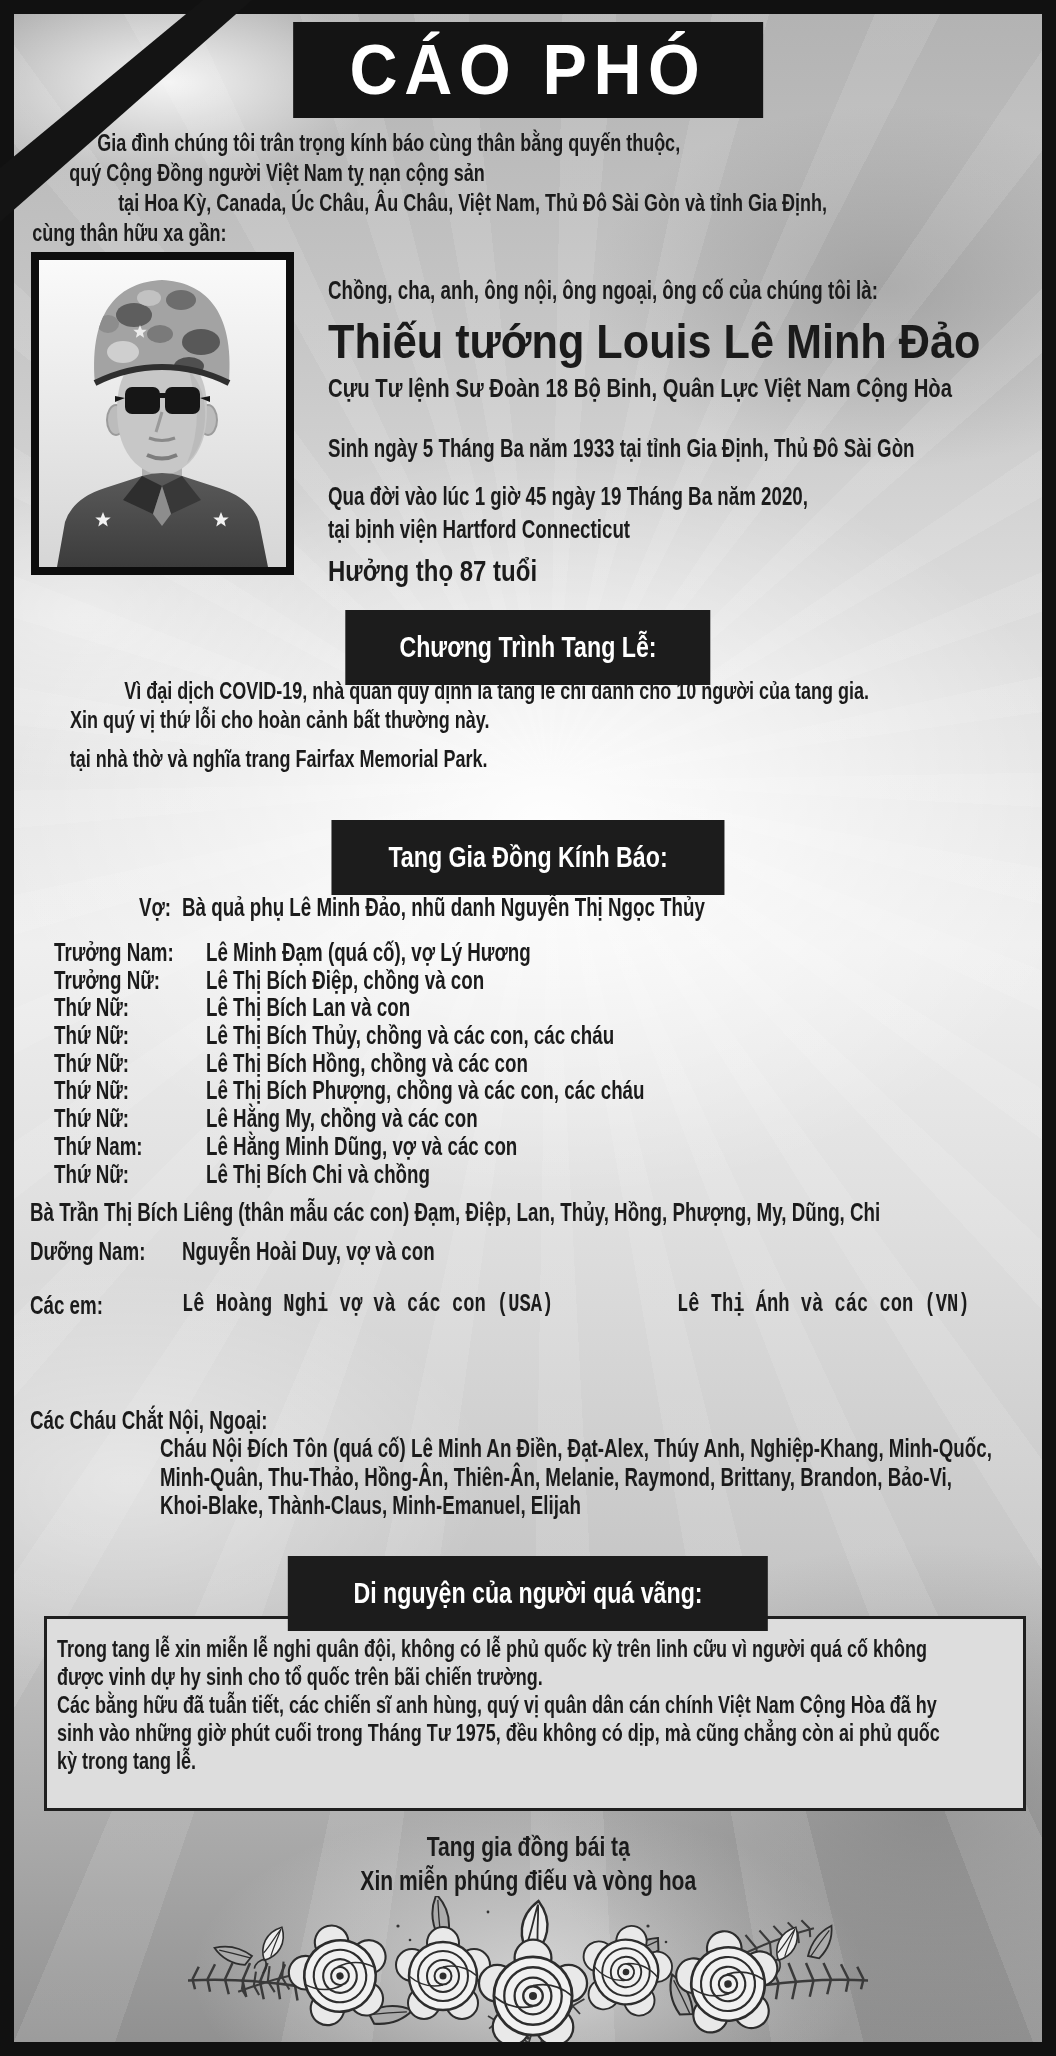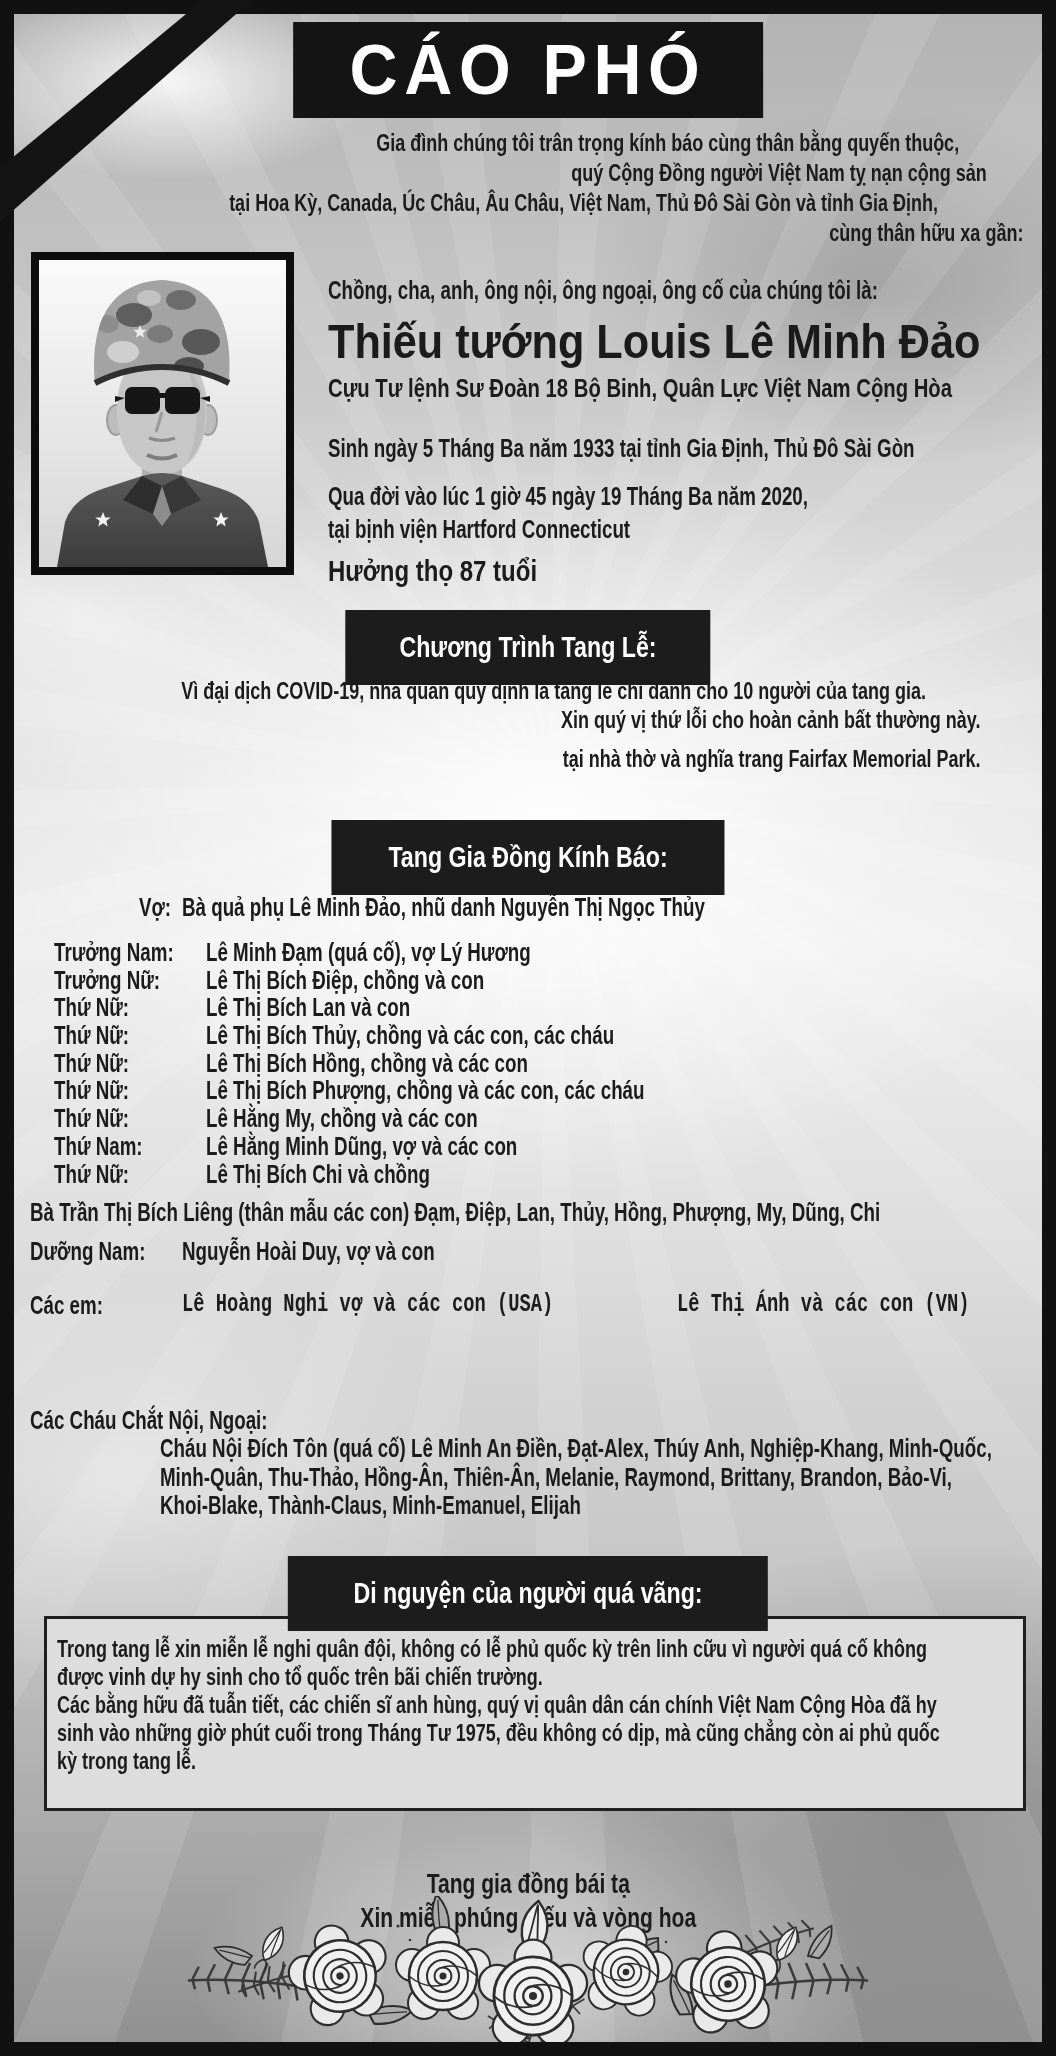--- a/index.html
+++ b/index.html
@@ -28,61 +28,61 @@
   .sx90{transform:scaleX(.9) !important;}
   .sx95{transform:scaleX(.95) !important;}
 
   .title-box{
     position:absolute;top:22px;left:50%;transform:translateX(-50%);
     background:#141414;color:#fff;padding:4px 47px;height:88px;
     display:flex;align-items:center;z-index:10;
   }
   .title-box .t{font-size:70px;letter-spacing:7px;}
 
-  .intro{position:absolute;top:128px;left:0;right:0;text-align:right;font-size:24px;line-height:30px;z-index:5;}
+  .intro{position:absolute;top:128px;left:0;right:0;text-align:left;font-size:24px;line-height:30px;z-index:5;}
 
   .photo{
     position:absolute;left:31px;top:252px;width:263px;height:323px;
     border:8px solid #0d0d0d;box-sizing:border-box;background:#ededed;z-index:5;
   }
   .photo svg{display:block;}
 
   .person{position:absolute;left:328px;top:276px;z-index:5;}
   .person .relation{font-size:25px;margin-bottom:10px;}
   .person .name{font-size:48px;line-height:54px;margin-bottom:4px;}
   .person .role{font-size:26px;margin-bottom:30px;}
   .person .birth{font-size:25px;margin-bottom:17px;}
   .person .death{font-size:25px;line-height:33px;}
   .person .age{font-size:30px;margin-top:8px;}
 
   .sec-header{
     position:absolute;left:50%;transform:translateX(-50%);
     background:#1c1c1c;color:#fff;padding:16px 22px;height:43px;
     display:flex;align-items:center;font-size:29px;z-index:10;
   }
-  .center-block{position:absolute;left:0;right:6px;text-align:right;font-size:24px;line-height:29px;z-index:5;}
+  .center-block{position:absolute;left:0;right:0;text-align:left;font-size:24px;line-height:29px;z-index:5;}
   .center-block .gap{height:10px;}
 
   .frow{position:absolute;left:30px;display:flex;font-size:25px;line-height:28px;z-index:5;}
   .flabel{flex:0 0 152px;width:152px;}
   .fam-cluster{position:absolute;left:30px;top:938px;font-size:25px;z-index:5;}
   .fam-cluster .crow{display:flex;height:27.7px;align-items:flex-start;margin-left:24px;}
   .fam-cluster .crow .flabel{flex:0 0 152px;}
   .fullline{position:absolute;left:30px;font-size:25px;line-height:28px;z-index:5;}
   .sib-lines{display:flex;flex-direction:row;font-family:Liberation Mono, monospace;}
   .sib-lines .ln{height:29.5px;}
   .chau-lines{position:absolute;left:160px;top:1434px;font-size:25px;line-height:28.5px;z-index:5;}
 
   .wish-box{
     position:absolute;left:44px;top:1616px;width:982px;height:195px;box-sizing:border-box;
     background:#dddddd;border:3px solid #1f1f1f;padding:16px 10px;font-size:24px;line-height:28px;z-index:5;
   }
   .wish-box .p2{}
 
-  .farewell{position:absolute;top:1830px;left:0;right:0;text-align:center;font-size:27px;line-height:34px;z-index:5;margin-top:37px;}
+  .farewell{position:absolute;top:1830px;left:0;right:0;text-align:center;font-size:27px;line-height:34px;z-index:5;}
 
   .flowers{position:absolute;top:1896px;left:50%;transform:translateX(-50%);z-index:5;}
 </style>
 </head>
 <body>
 
 <div id="page">
 
   <svg class="ribbon" width="260" height="230" viewBox="0 0 260 230">
     <polygon points="203,0 252,0 0,222 0,168" fill="#141414"></polygon>

